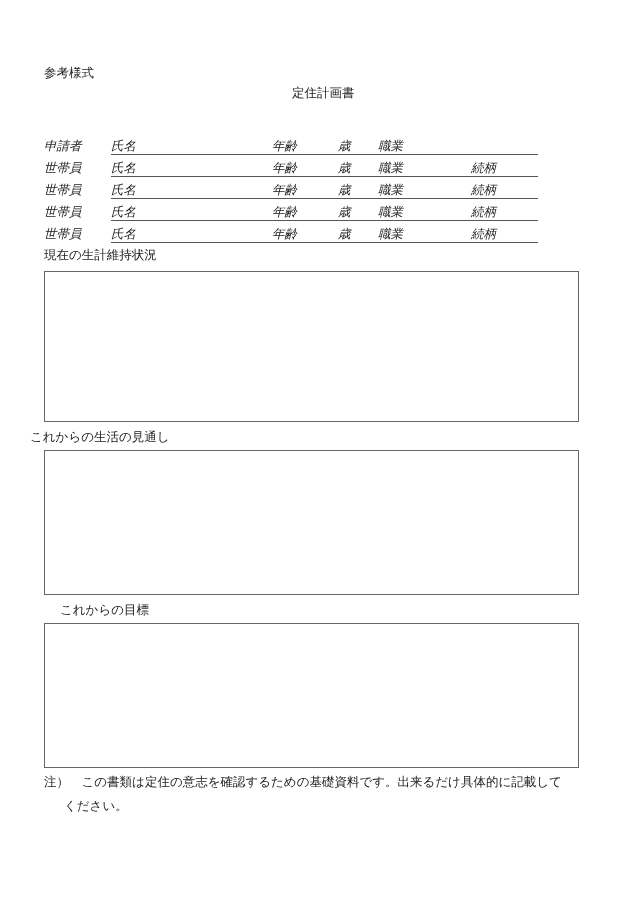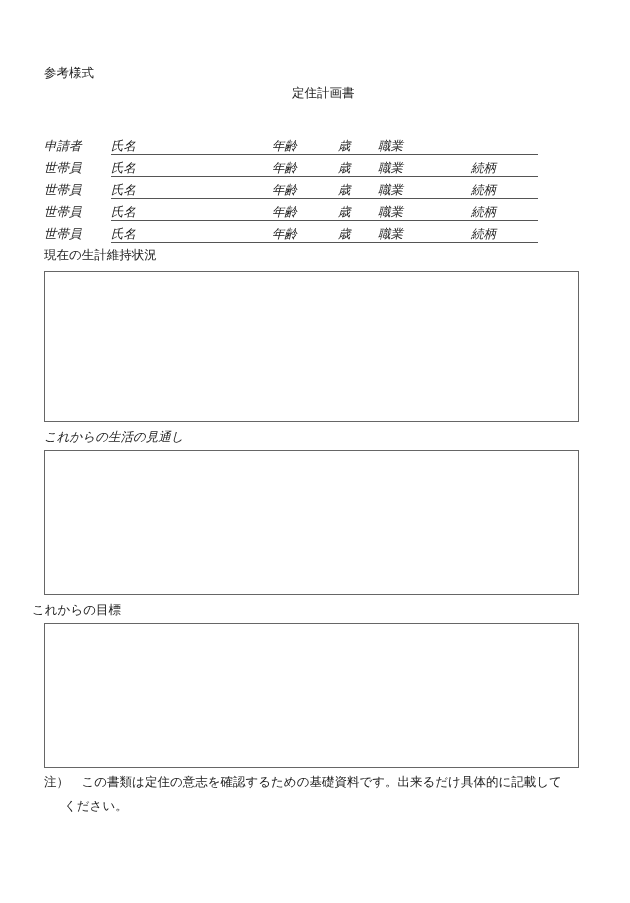--- a/index.html
+++ b/index.html
@@ -72,20 +72,20 @@
   <span class="cell c-age">年齢</span>
   <span class="cell c-sai">歳</span>
   <span class="cell c-job">職業</span>
   <span class="cell c-rel">続柄</span>
   <div class="uline"></div>
 </div>
 
 <div class="abs t" style="left:44px; top:248px;font-family:Liberation Mono, monospace;">現在の生計維持状況</div>
 <div class="box" style="top:271px; height:149px;"></div>
 
-<div class="abs t" style="left:44px; top:429px;font-style:italic;">これからの生活の見通し</div>
+<div class="abs t" style="left:30px; top:429px;">これからの生活の見通し</div>
 <div class="box" style="top:450px; height:143px;"></div>
 
-<div class="abs t" style="left:32px; top:602px;">これからの目標</div>
+<div class="abs t" style="left:60px; top:602px;">これからの目標</div>
 <div class="box" style="top:623px; height:143px;"></div>
 
 <div class="abs note1">注）　この書類は定住の意志を確認するための基礎資料です。出来るだけ具体的に記載して</div>
 <div class="abs note2">ください。</div>
 
 </body></html>

